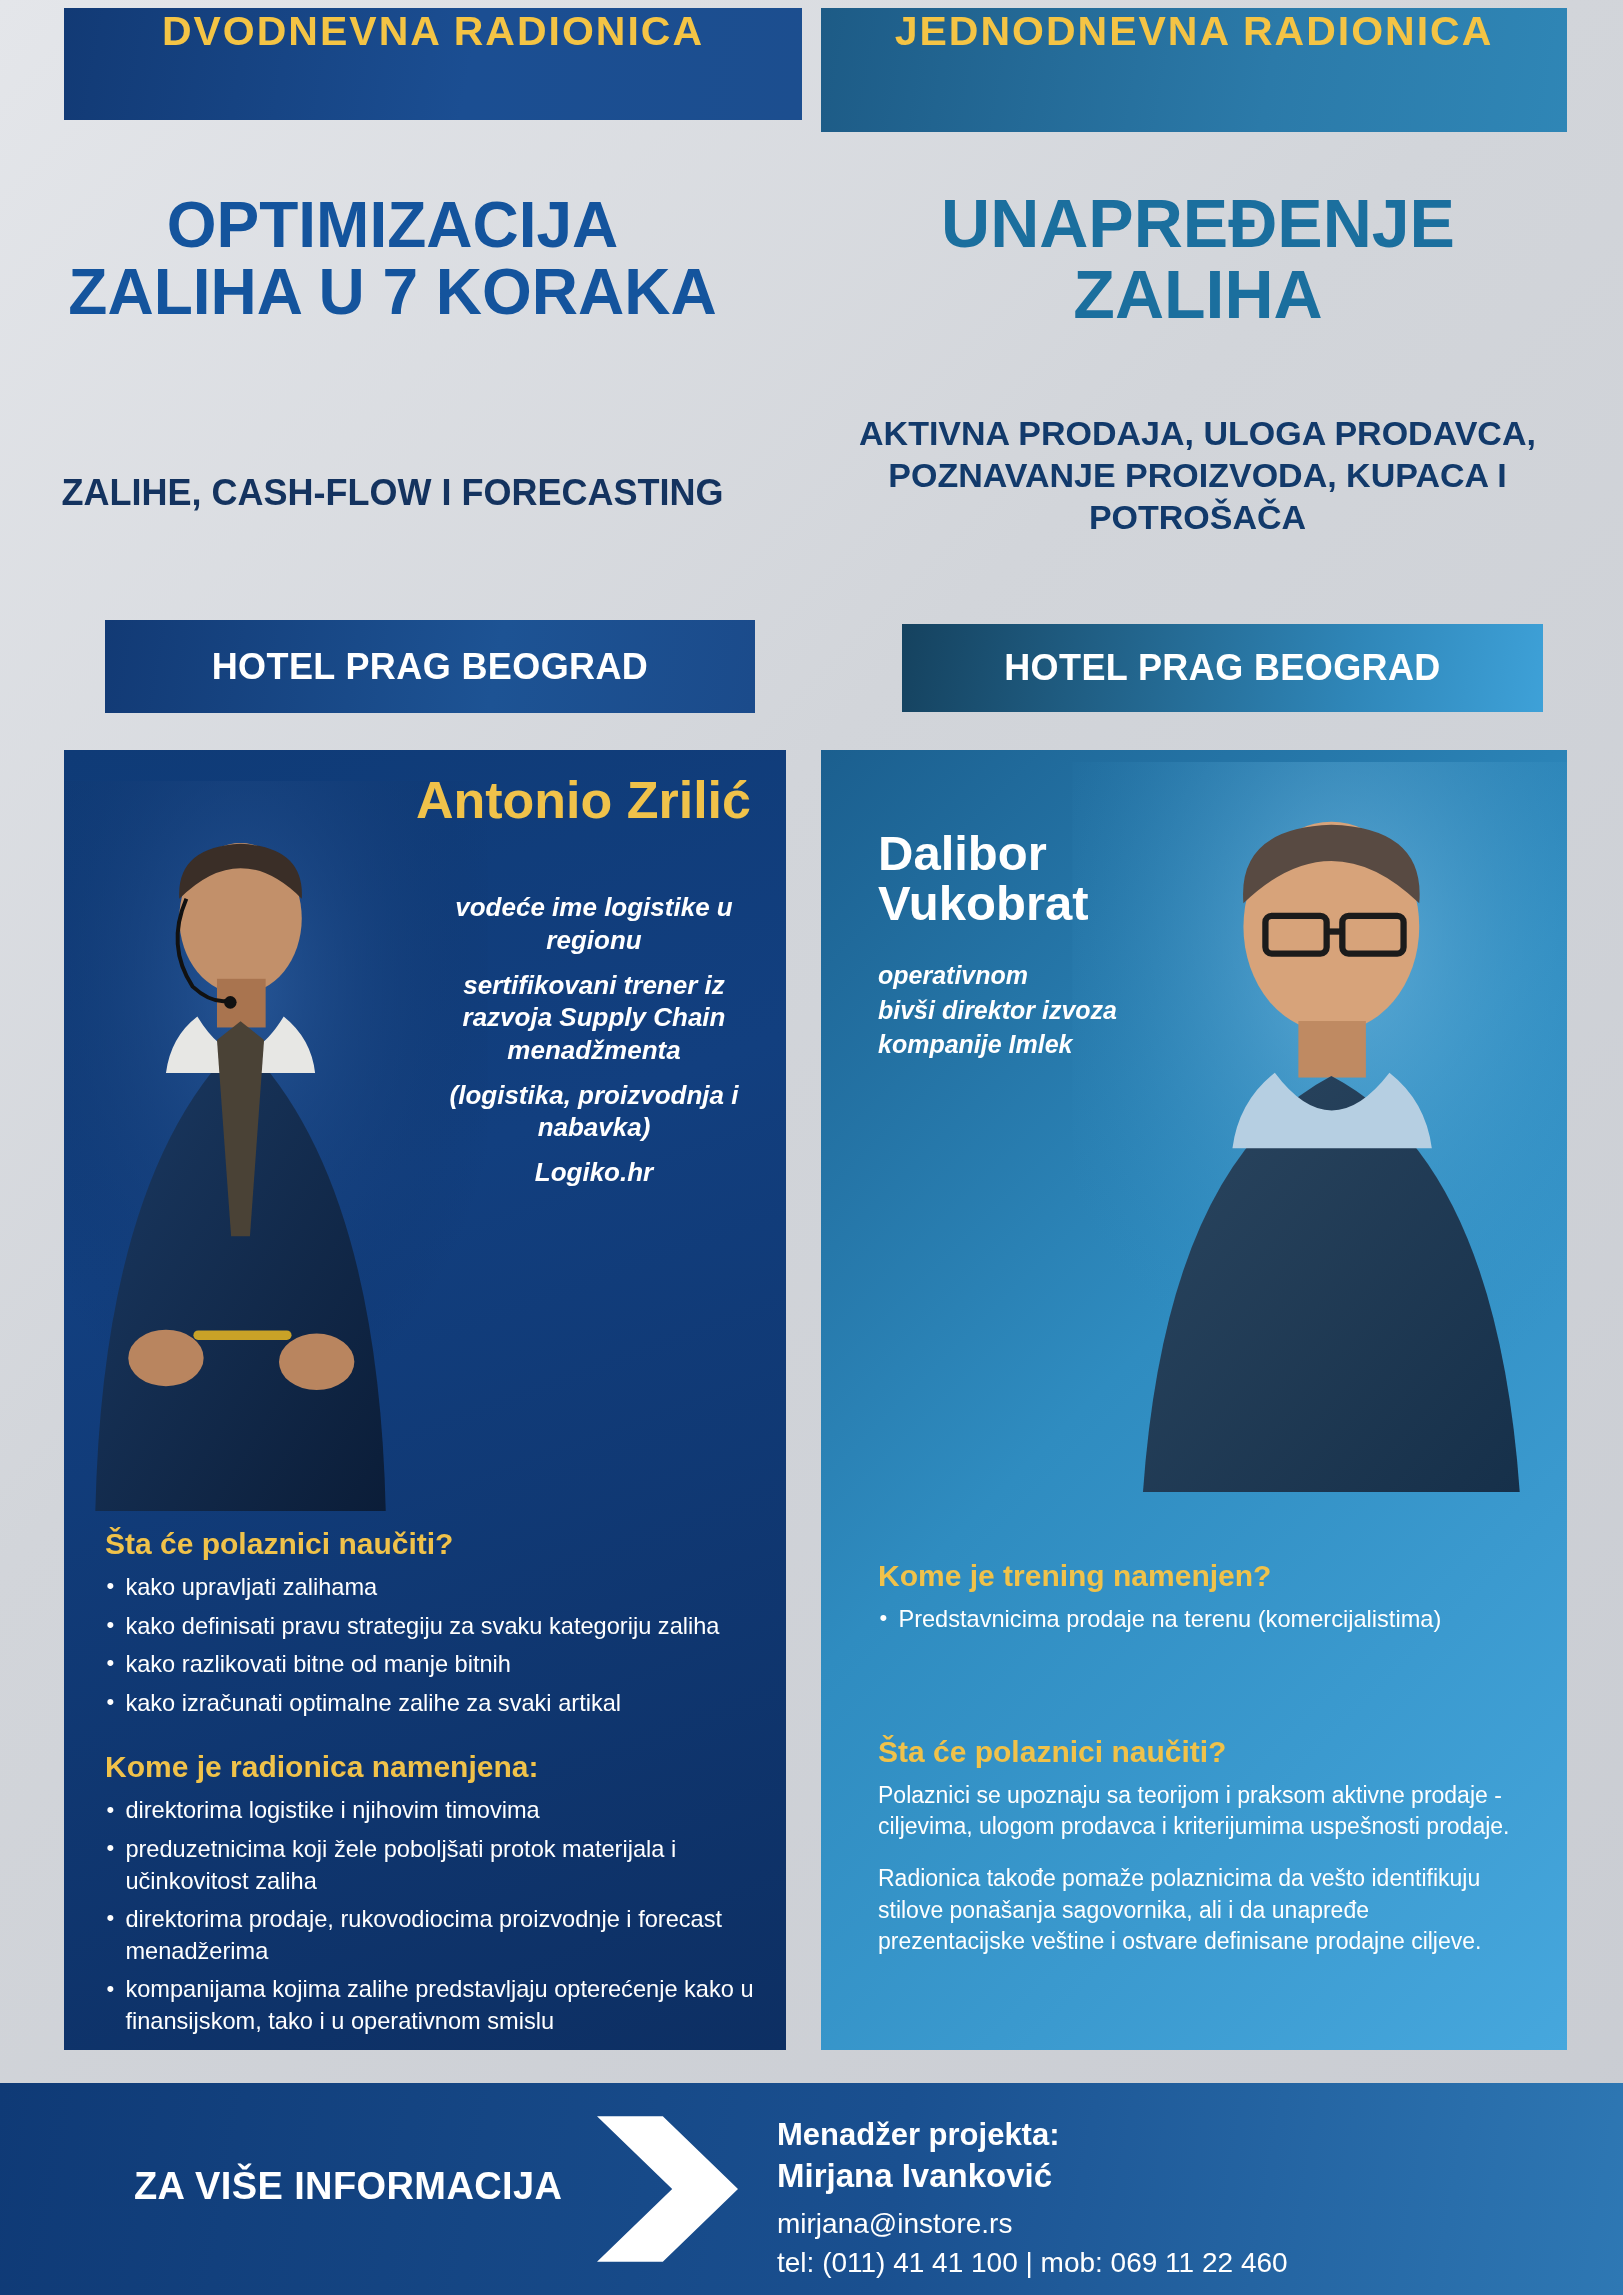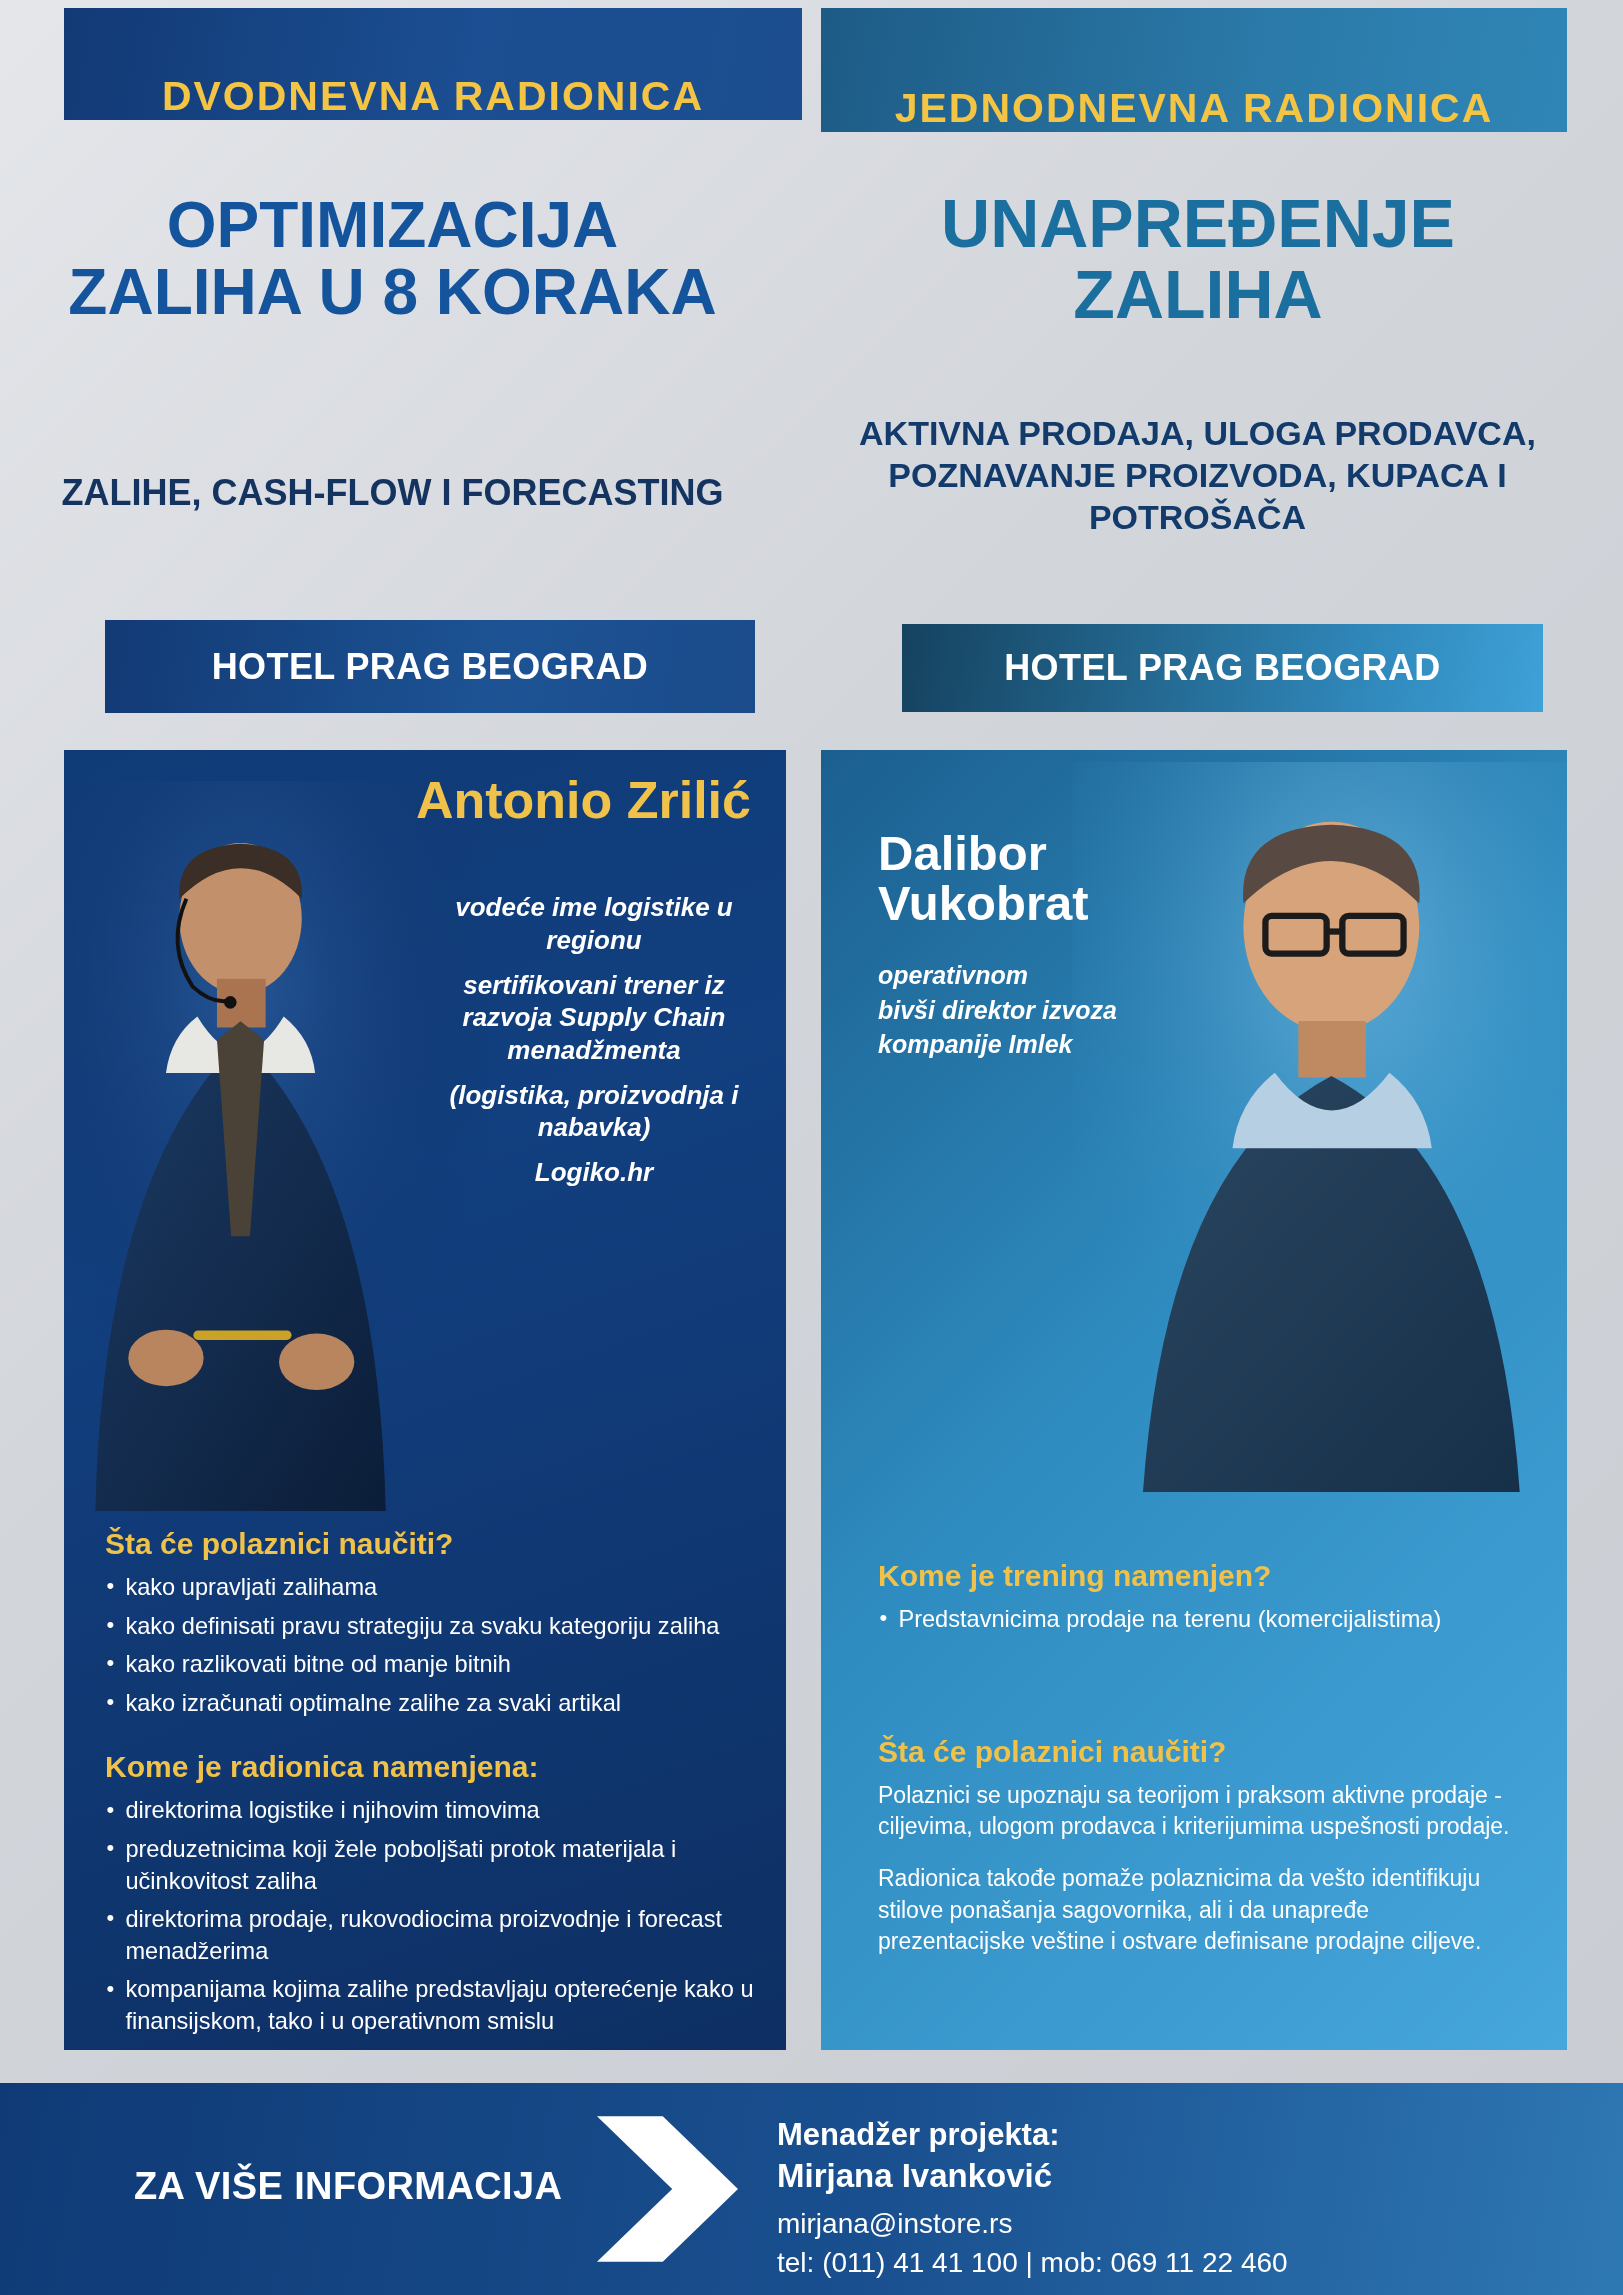--- a/index.html
+++ b/index.html
@@ -14,21 +14,21 @@
     position: relative;
     width: 1623px;
     height: 2295px;
     background: linear-gradient(135deg, #e4e6ea 0%, #d2d5da 40%, #c9ccd2 100%);
   }
 
   
   .hdr {
     position: absolute;
     display: flex;
-    align-items: flex-end;
+    align-items: flex-start;
     justify-content: center;
   }
   .hdr-left {
     left: 64px; top: 7.9px; width: 738px; height: 112px;
     background: linear-gradient(100deg, #123a75 0%, #1b4e92 55%, #1c4e8f 100%);
   }
   .hdr-right {
     left: 821px; top: 7.9px; width: 746px; height: 124px;
     background: linear-gradient(100deg, #1d5b86 0%, #2b7aa9 60%, #2f86b6 100%);
   }
@@ -172,21 +172,21 @@
 
 <div class="poster">
 
   <div class="hdr hdr-left">
     <span class="hdr-text">DVODNEVNA RADIONICA</span>
   </div>
   <div class="hdr hdr-right">
     <span class="hdr-text">JEDNODNEVNA RADIONICA</span>
   </div>
 
-  <div class="left-title">OPTIMIZACIJA ZALIHA U 8 KORAKA</div>
+  <div class="left-title">OPTIMIZACIJA ZALIHA U 7 KORAKA</div>
   <div class="left-sub">ZALIHE, CASH-FLOW I FORECASTING</div>
 
   <div class="right-title">UNAPREĐENJE ZALIHA</div>
   <div class="right-sub">AKTIVNA PRODAJA, ULOGA PRODAVCA, POZNAVANJE PROIZVODA, KUPACA I POTROŠAČA</div>
 
   <div class="venue venue-left">
     <span>HOTEL PRAG BEOGRAD</span>
   </div>
   <div class="venue venue-right">
     <span>HOTEL PRAG BEOGRAD</span>

